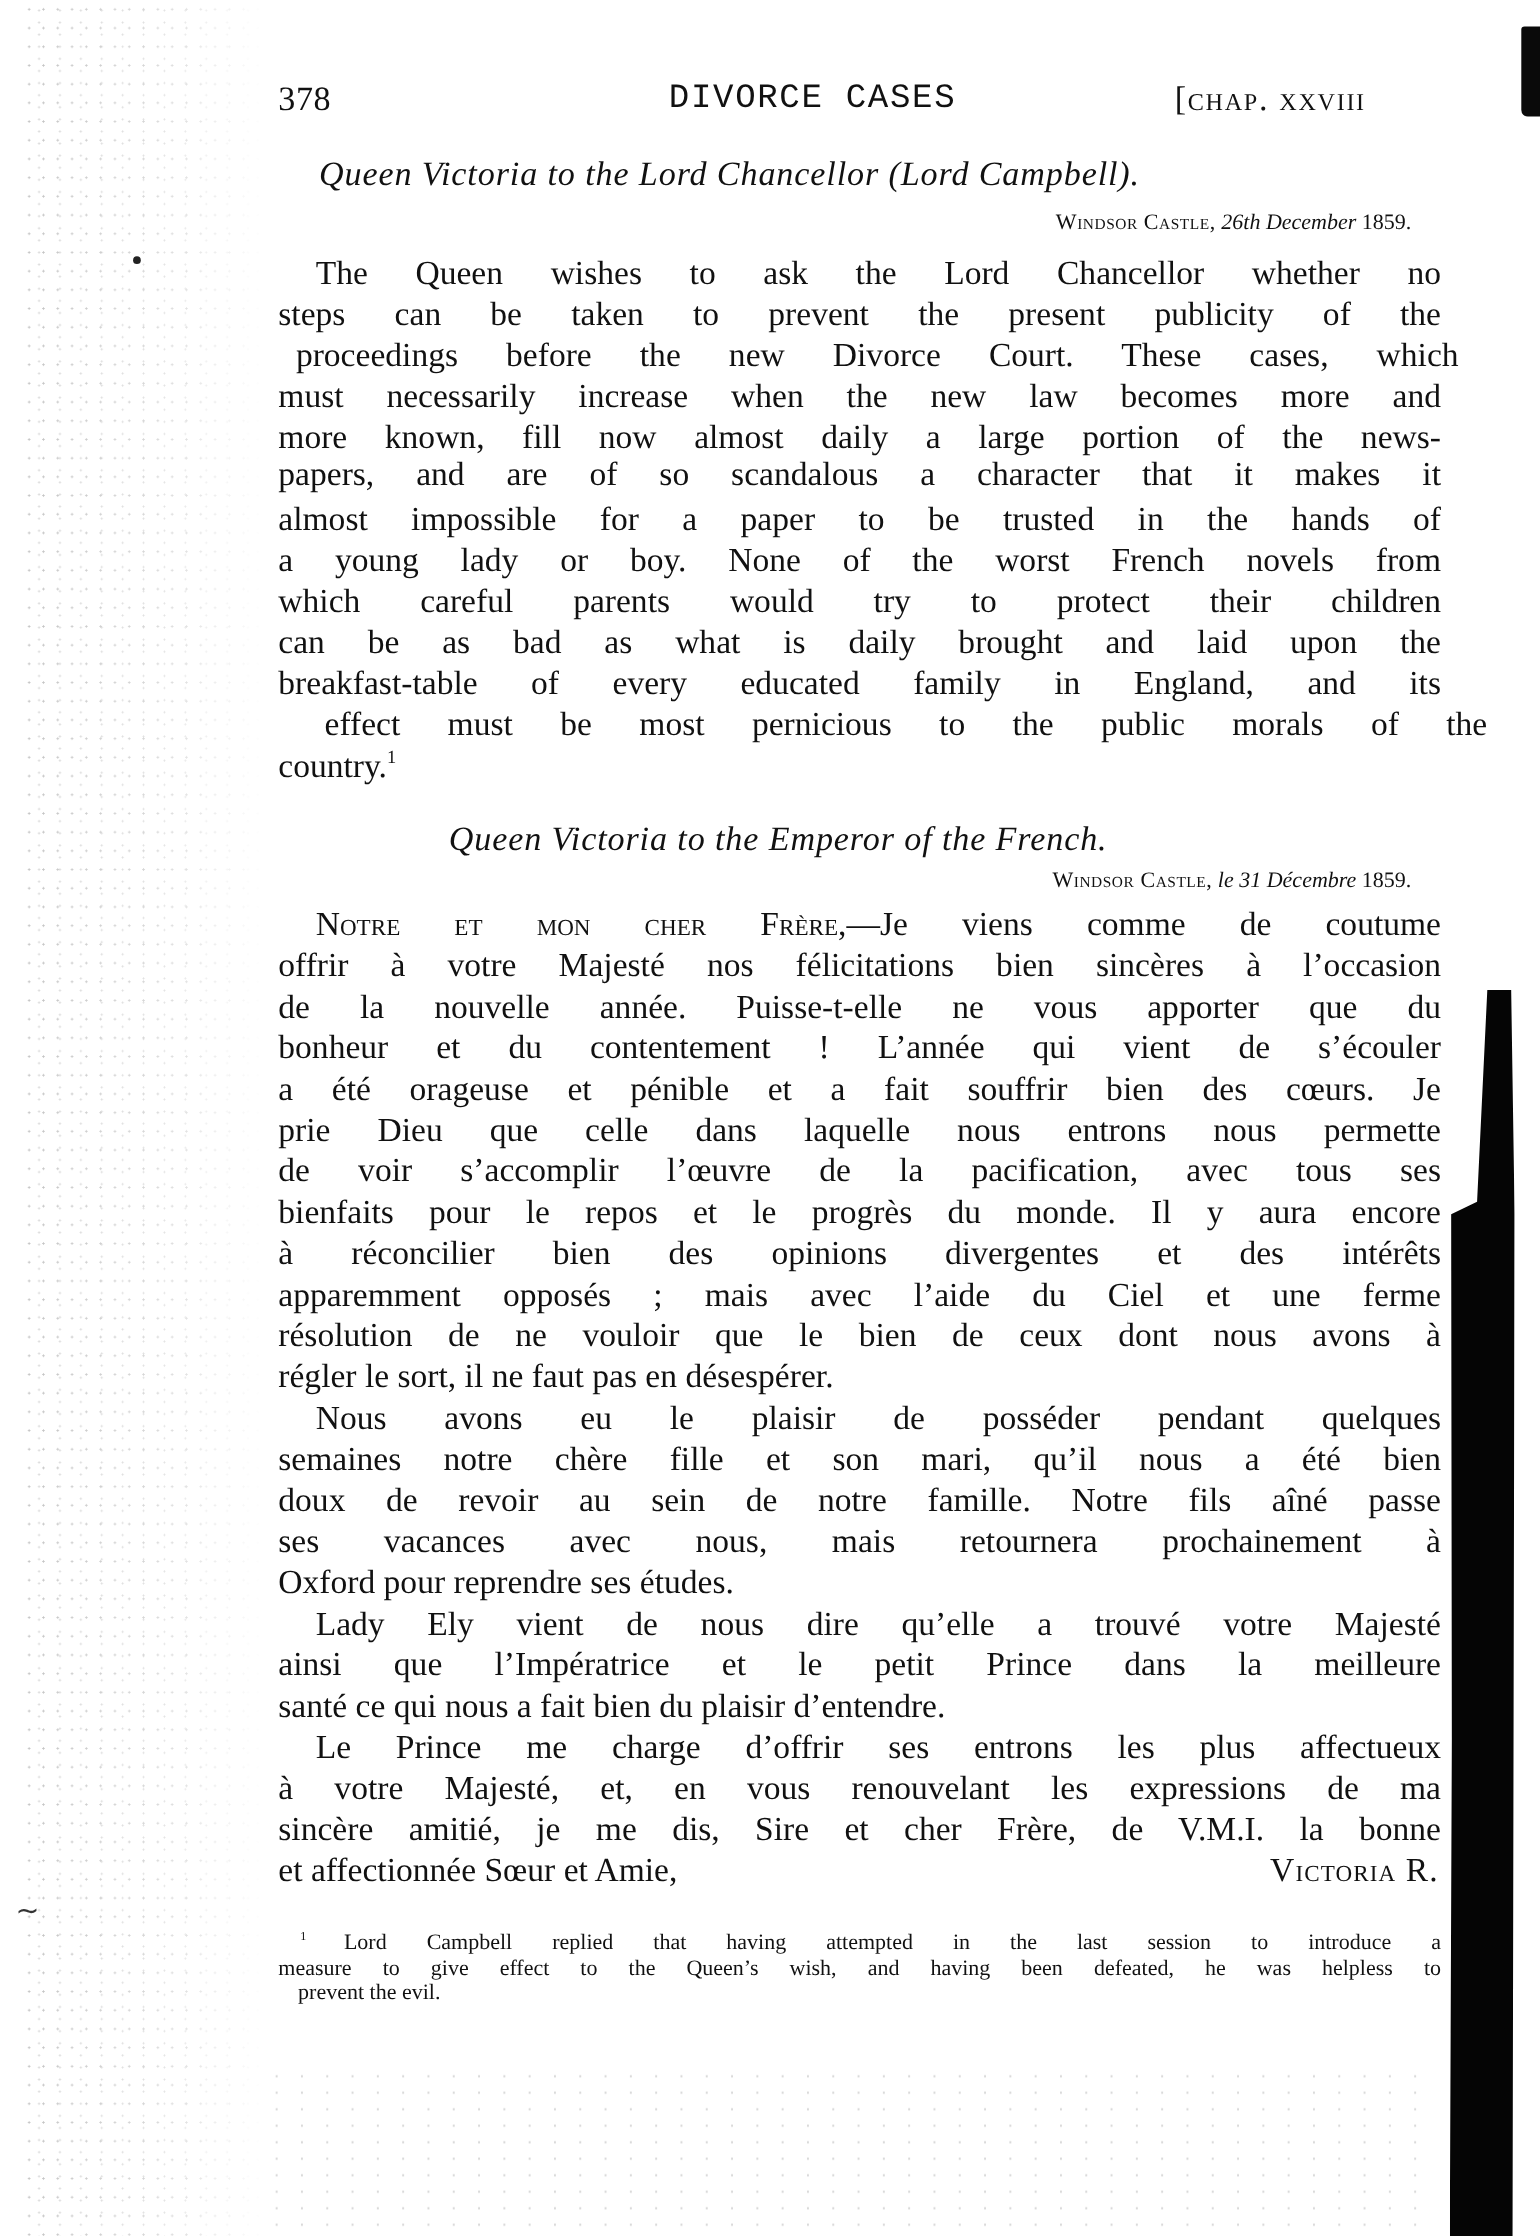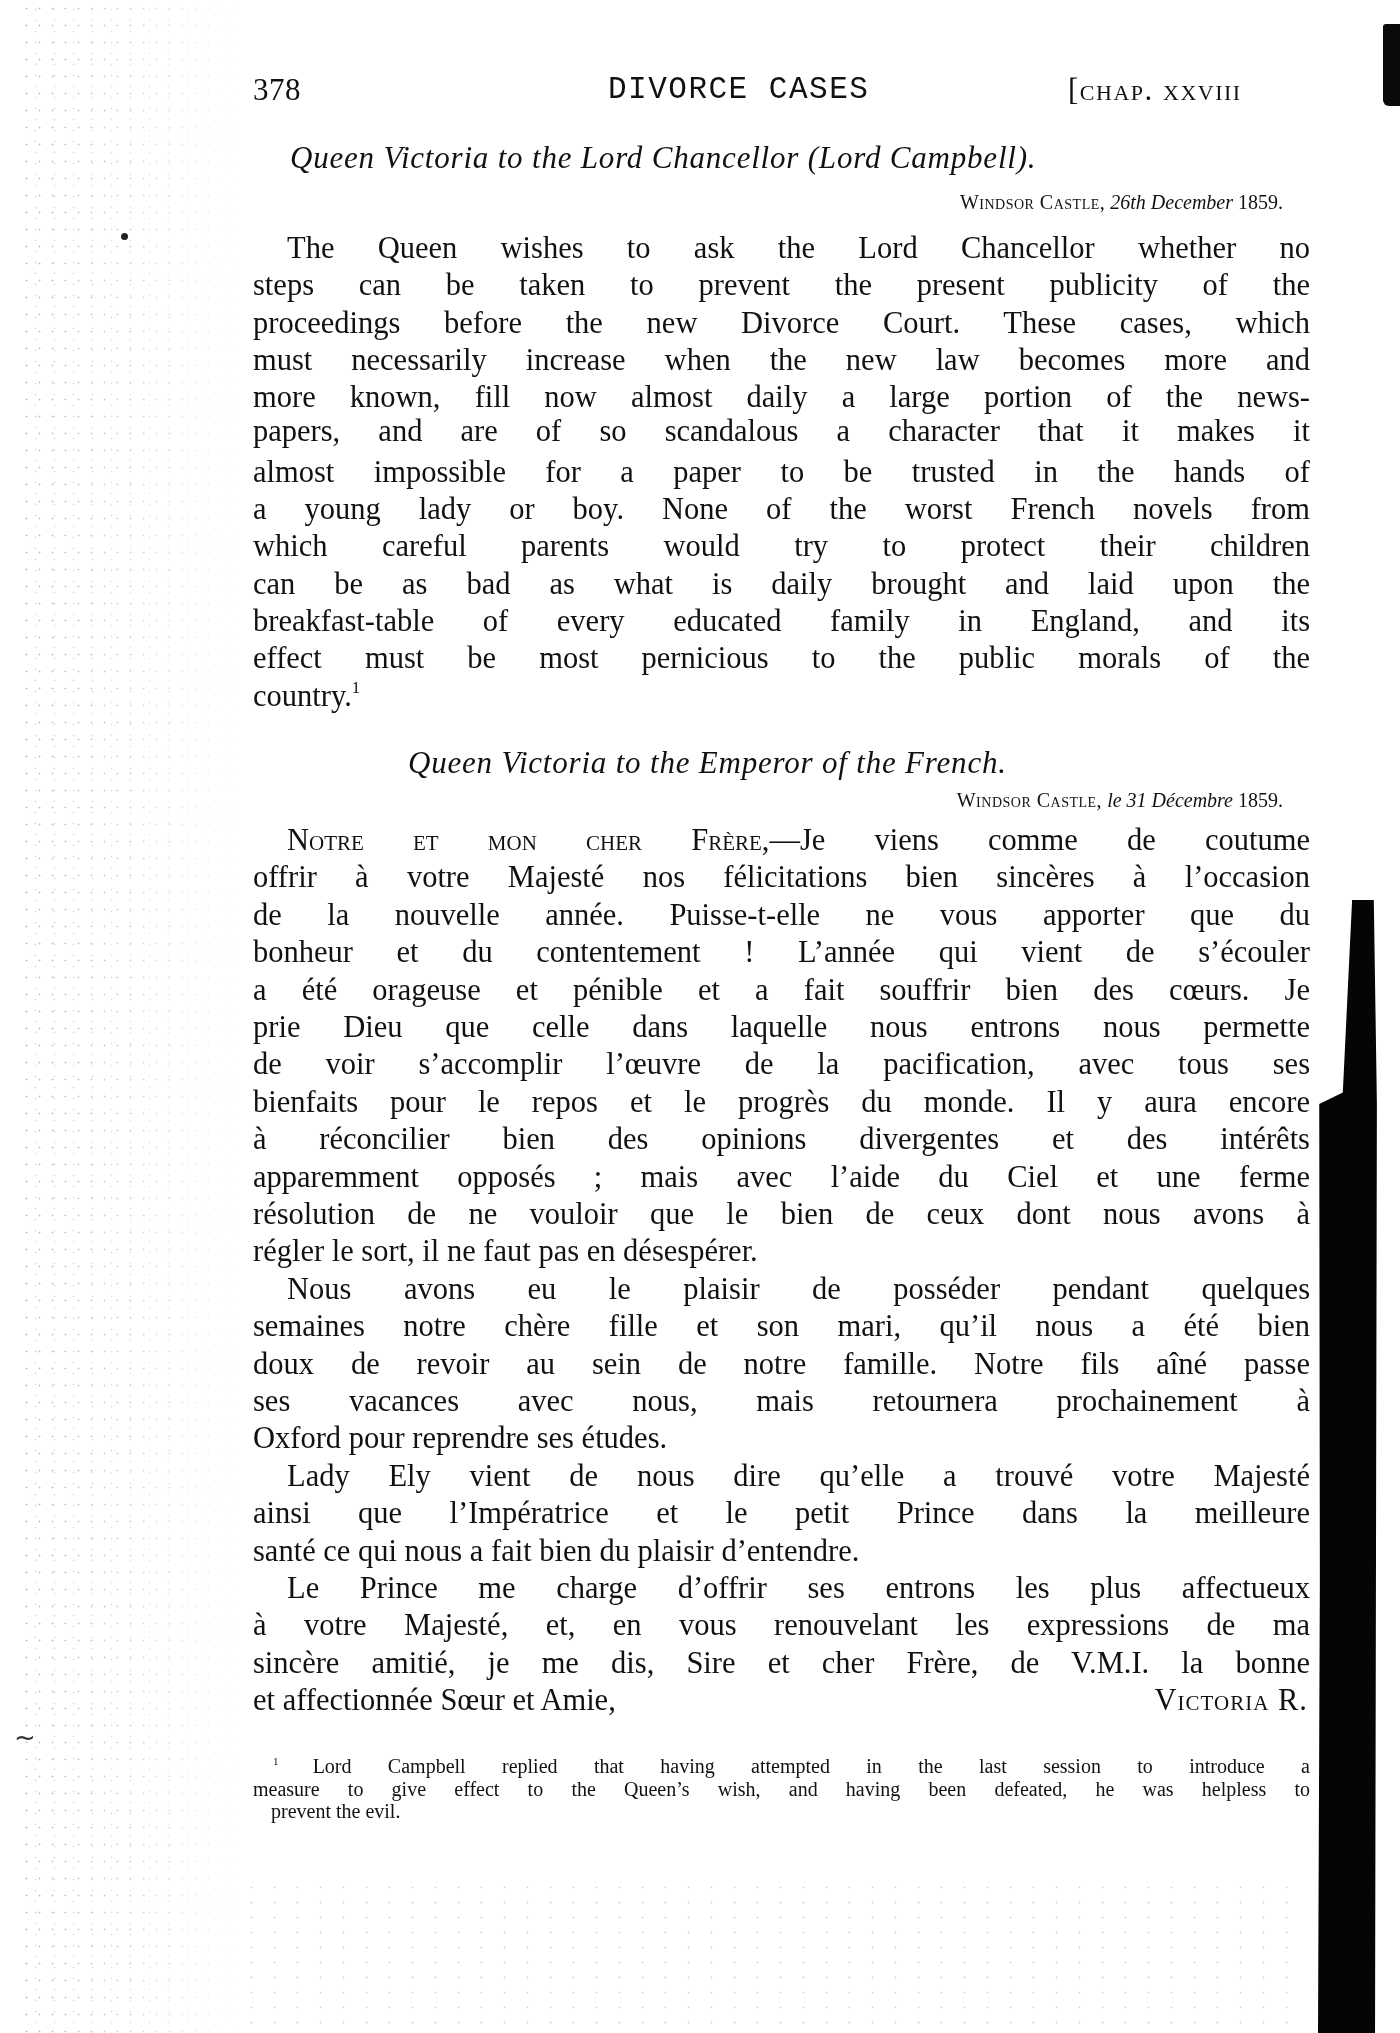--- a/index.html
+++ b/index.html
@@ -84,30 +84,30 @@
 <div>
   <div class="line heading" style="left:290px; top:140px;">Queen Victoria to the Lord Chancellor (Lord Campbell).</div>
   <div class="line dateline" style="right:117px; top:191px;">
     <span class="sc">Windsor Castle,</span>
     <i>26th December</i>
     <span>1859.</span>
   </div>
   <div id="l1-body">
       <div class="body-line indent" style="top: 230px;">The Queen wishes to ask the Lord Chancellor whether no</div>
       <div class="body-line" style="top: 267px;">steps can be taken to prevent the present publicity of the</div>
-      <div class="body-line" style="top: 305px;">proceedings before the new Divorce Court.  These cases, which</div>
+      <div class="body-line" style="top: 305px; margin-left: 16px;">proceedings before the new Divorce Court.  These cases, which</div>
       <div class="body-line" style="top: 342px;">must necessarily increase when the new law becomes more and</div>
       <div class="body-line" style="top: 379px;">more known, fill now almost daily a large portion of the news-</div>
       <div class="body-line" style="top: 413px;">papers, and are of so scandalous a character that it makes it</div>
       <div class="body-line" style="top: 454px;">almost impossible for a paper to be trusted in the hands of</div>
       <div class="body-line" style="top: 491px;">a young lady or boy.  None of the worst French novels from</div>
       <div class="body-line" style="top: 528px;">which careful parents would try to protect their children</div>
       <div class="body-line" style="top: 566px;">can be as bad as what is daily brought and laid upon the</div>
       <div class="body-line" style="top: 603px;">breakfast-table of every educated family in England, and its</div>
-      <div class="body-line" style="top: 640px;">effect must be most pernicious to the public morals of the</div>
+      <div class="body-line" style="top: 640px; margin-left: 42px;">effect must be most pernicious to the public morals of the</div>
       <div class="body-line last" style="top: 678px;">country.<sup>1</sup></div>
     </div>
 </div>
 
 <div>
   <div class="line heading" style="left:408px; top:745px;">Queen Victoria to the Emperor of the French.</div>
   <div class="line dateline" style="right:117px; top:789px;">
     <span class="sc">Windsor Castle,</span>
     <i>le 31 Décembre</i>
     <span>1859.</span>

